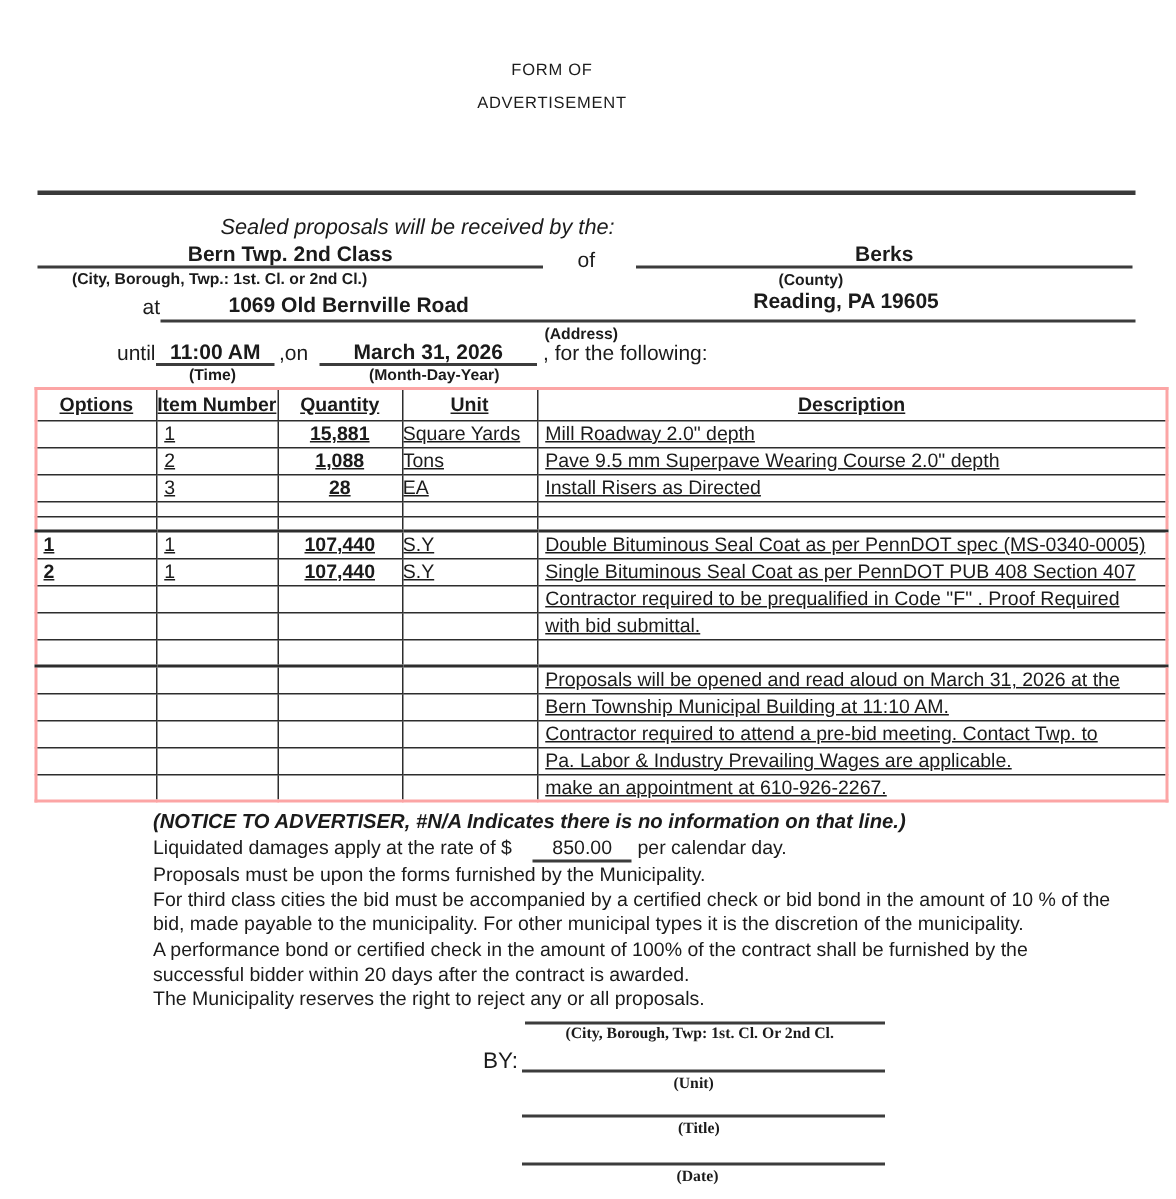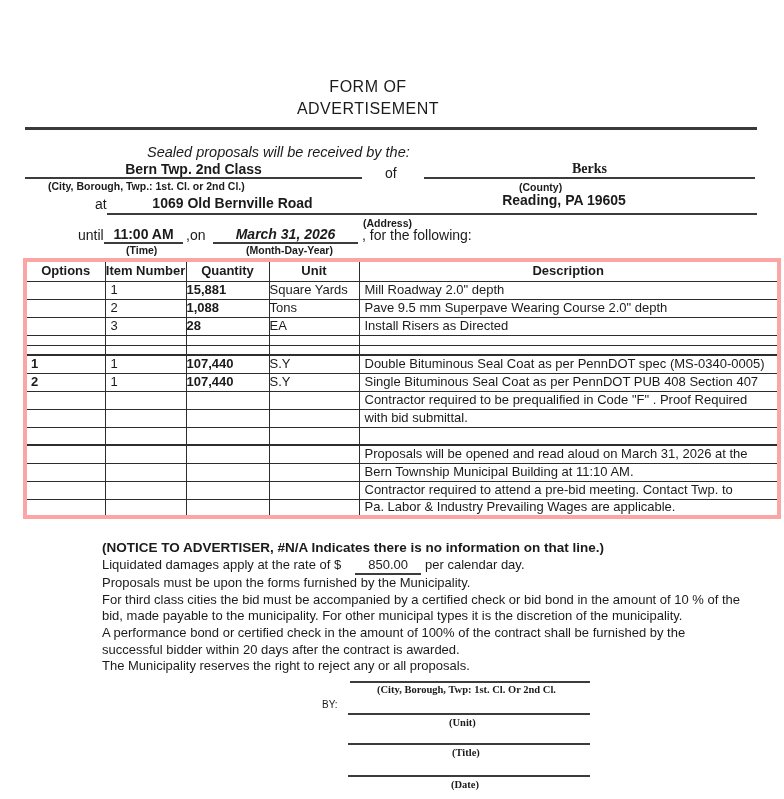--- a/index.html
+++ b/index.html
@@ -1,48 +1,48 @@
 <!DOCTYPE html>
 <html><head>
 <meta charset="utf-8">
 <style>
   html,body{margin:0;padding:0;background:#ffffff;}
   .page{
     position:relative;width:784px;height:799px;background:#ffffff;overflow:hidden;
     font-family:"Liberation Sans",sans-serif;color:#1b1b1b;
   }
   .abs{position:absolute;white-space:nowrap;}
-  .b{font-weight:bold;}
+  .b{font-weight:bold;font-style:italic;}
   .cap{font-size:10.5px;font-weight:bold;}
   .txt{font-size:14px;}
   .fill{font-size:14px;font-weight:bold;text-align:center;}
   .rule{position:absolute;height:2px;background:#3c3c3c;}
   .title{position:absolute;top:36px;left:0;width:736px;text-align:center;
-         font-size:16px;line-height:22px;letter-spacing:.5px;margin-top:40px;}
+         font-size:11px;line-height:22px;letter-spacing:.5px;}
   .hr-top{position:absolute;top:127px;left:25px;width:732px;height:3px;background:#3a3a3a;}
 
   table.bid-table{
     position:absolute;left:23px;top:258px;width:754px;
     border-collapse:collapse;table-layout:fixed;
     font-size:13px;line-height:1.1;
   }
   table.bid-table th,table.bid-table td{
     border:1px solid #2d2d2d;overflow:hidden;white-space:nowrap;padding:0;
   }
-  table.bid-table{border:4px solid #fca5a5;}
+  table.bid-table{border:2px solid #fca5a5;text-decoration:underline;}
   table.bid-table thead tr{height:21px;}
   table.bid-table th{font-size:13px;font-weight:bold;text-align:center;}
   table.bid-table tbody tr{height:18px;}
   table.bid-table tbody tr:nth-child(4),
   table.bid-table tbody tr:nth-child(5){height:10px;}
   table.bid-table tbody tr:nth-child(6) td,
   table.bid-table tbody tr:nth-child(11) td{border-top-width:2px;}
   table.bid-table td:nth-child(1){text-align:left;padding-left:4px;font-weight:bold;}
   table.bid-table td:nth-child(2){text-align:left;padding-left:5px;}
-  table.bid-table td:nth-child(3){text-align:left;font-weight:bold;margin-left:29px;}
+  table.bid-table td:nth-child(3){text-align:center;font-weight:bold;margin-left:29px;}
   table.bid-table td:nth-child(4){text-align:left;padding-left:0;}
   table.bid-table td:nth-child(5){text-align:left;padding-left:5px;}
 
   .notes{position:absolute;left:102px;top:540px;width:675px;font-size:13px;line-height:16.6px;}
   .notes .nline{white-space:nowrap;}
   .amount{display:inline-block;border-bottom:2px solid #3c3c3c;padding:0 13px;margin:0 4px 0 14px;}
 
   .sig-line{position:absolute;height:2px;background:#3c3c3c;width:242px;left:348px;}
   .sig-cap{position:absolute;font-size:10.5px;font-weight:bold;white-space:nowrap;font-family:Liberation Serif, serif;}
 </style>
@@ -56,37 +56,37 @@
     <div>ADVERTISEMENT</div>
   </div>
 
   <div class="hr-top"></div>
 
   <div class="abs txt" style="left:147px;top:144px;font-size:14.5px;font-style:italic;">Sealed proposals will be received by the:</div>
 
   <div class="abs fill" style="left:25px;top:161px;width:337px;">Bern Twp. 2nd Class</div>
   <div class="rule" style="left:25px;top:177px;width:337px;"></div>
   <div class="abs txt" style="left:385px;top:165px;">of</div>
-  <div class="abs fill" style="left:424px;top:161px;width:331px;font-family:Liberation Serif, serif;">Berks</div>
+  <div class="abs fill" style="left:424px;top:161px;width:331px;">Berks</div>
   <div class="rule" style="left:424px;top:177px;width:331px;"></div>
 
   <div class="abs cap" style="left:48px;top:180px;">(City, Borough, Twp.: 1st. Cl. or 2nd Cl.)</div>
   <div class="abs cap" style="left:519px;top:181px;">(County)</div>
 
   <div class="abs txt" style="left:95px;top:196px;">at</div>
   <div class="abs fill" style="left:110px;top:195px;width:245px;">1069 Old Bernville Road</div>
   <div class="abs fill" style="left:424px;top:192px;width:280px;">Reading, PA 19605</div>
   <div class="rule" style="left:107px;top:213px;width:650px;"></div>
   <div class="abs cap" style="left:363px;top:217px;">(Address)</div>
 
   <div class="abs txt" style="left:78px;top:227px;">until</div>
   <div class="abs fill" style="left:104px;top:226px;width:79px;">11:00 AM</div>
   <div class="rule" style="left:104px;top:242px;width:79px;"></div>
   <div class="abs txt" style="left:186px;top:227px;">,on</div>
-  <div class="abs fill" style="left:213px;top:226px;width:145px;font-style:italic;">March 31, 2026</div>
+  <div class="abs fill" style="left:213px;top:226px;width:145px;">March 31, 2026</div>
   <div class="rule" style="left:213px;top:242px;width:145px;"></div>
   <div class="abs txt" style="left:362px;top:227px;">, for the following:</div>
   <div class="abs cap" style="left:126px;top:244px;">(Time)</div>
   <div class="abs cap" style="left:246px;top:244px;">(Month-Day-Year)</div>
 
   <table class="bid-table">
     <colgroup>
       <col style="width:80px">
         <col style="width:81px">
         <col style="width:83px">
@@ -194,20 +194,27 @@
           <td></td>
           <td>Contractor required to attend a pre-bid meeting. Contact Twp. to</td>
         </tr>
         <tr>
           <td></td>
           <td></td>
           <td></td>
           <td></td>
           <td>Pa. Labor &amp; Industry Prevailing Wages are applicable.</td>
         </tr>
+        <tr>
+          <td></td>
+          <td></td>
+          <td></td>
+          <td></td>
+          <td>make an appointment at 610-926-2267.</td>
+        </tr>
       </tbody>
   </table>
 
   <div class="notes">
     <div class="nline b" style="font-size:13.5px;">(NOTICE TO ADVERTISER, #N/A Indicates there is no information on that line.)</div>
     <div class="nline">
       <span>Liquidated damages apply at the rate of $</span><span class="amount">850.00</span><span>per calendar day.</span>
     </div>
     <div id="notice-lines">
         <div class="nline">Proposals must be upon the forms furnished by the Municipality.</div>
@@ -215,21 +222,21 @@
         <div class="nline">bid, made payable to the municipality. For other municipal types it is the discretion of the municipality.</div>
         <div class="nline">A performance bond or certified check in the amount of 100% of the contract shall be furnished by the</div>
         <div class="nline">successful bidder within 20 days after the contract is awarded.</div>
         <div class="nline">The Municipality reserves the right to reject any or all proposals.</div>
       </div>
   </div>
 
   <div class="sig-line" style="top:681px;left:350px;width:240px;"></div>
   <div class="sig-cap" style="left:377px;top:684px;">(City, Borough, Twp: 1st. Cl. Or 2nd Cl.</div>
 
-  <div class="abs" style="left:322px;top:699px;font-size:10px;">BY:</div>
+  <div class="abs" style="left:322px;top:699px;font-size:15px;">BY:</div>
   <div class="sig-line" style="top:713px;"></div>
   <div class="sig-cap" style="left:449px;top:717px;">(Unit)</div>
 
   <div class="sig-line" style="top:743px;"></div>
   <div class="sig-cap" style="left:452px;top:747px;">(Title)</div>
 
   <div class="sig-line" style="top:775px;"></div>
   <div class="sig-cap" style="left:451px;top:779px;">(Date)</div>
 </div>
 

